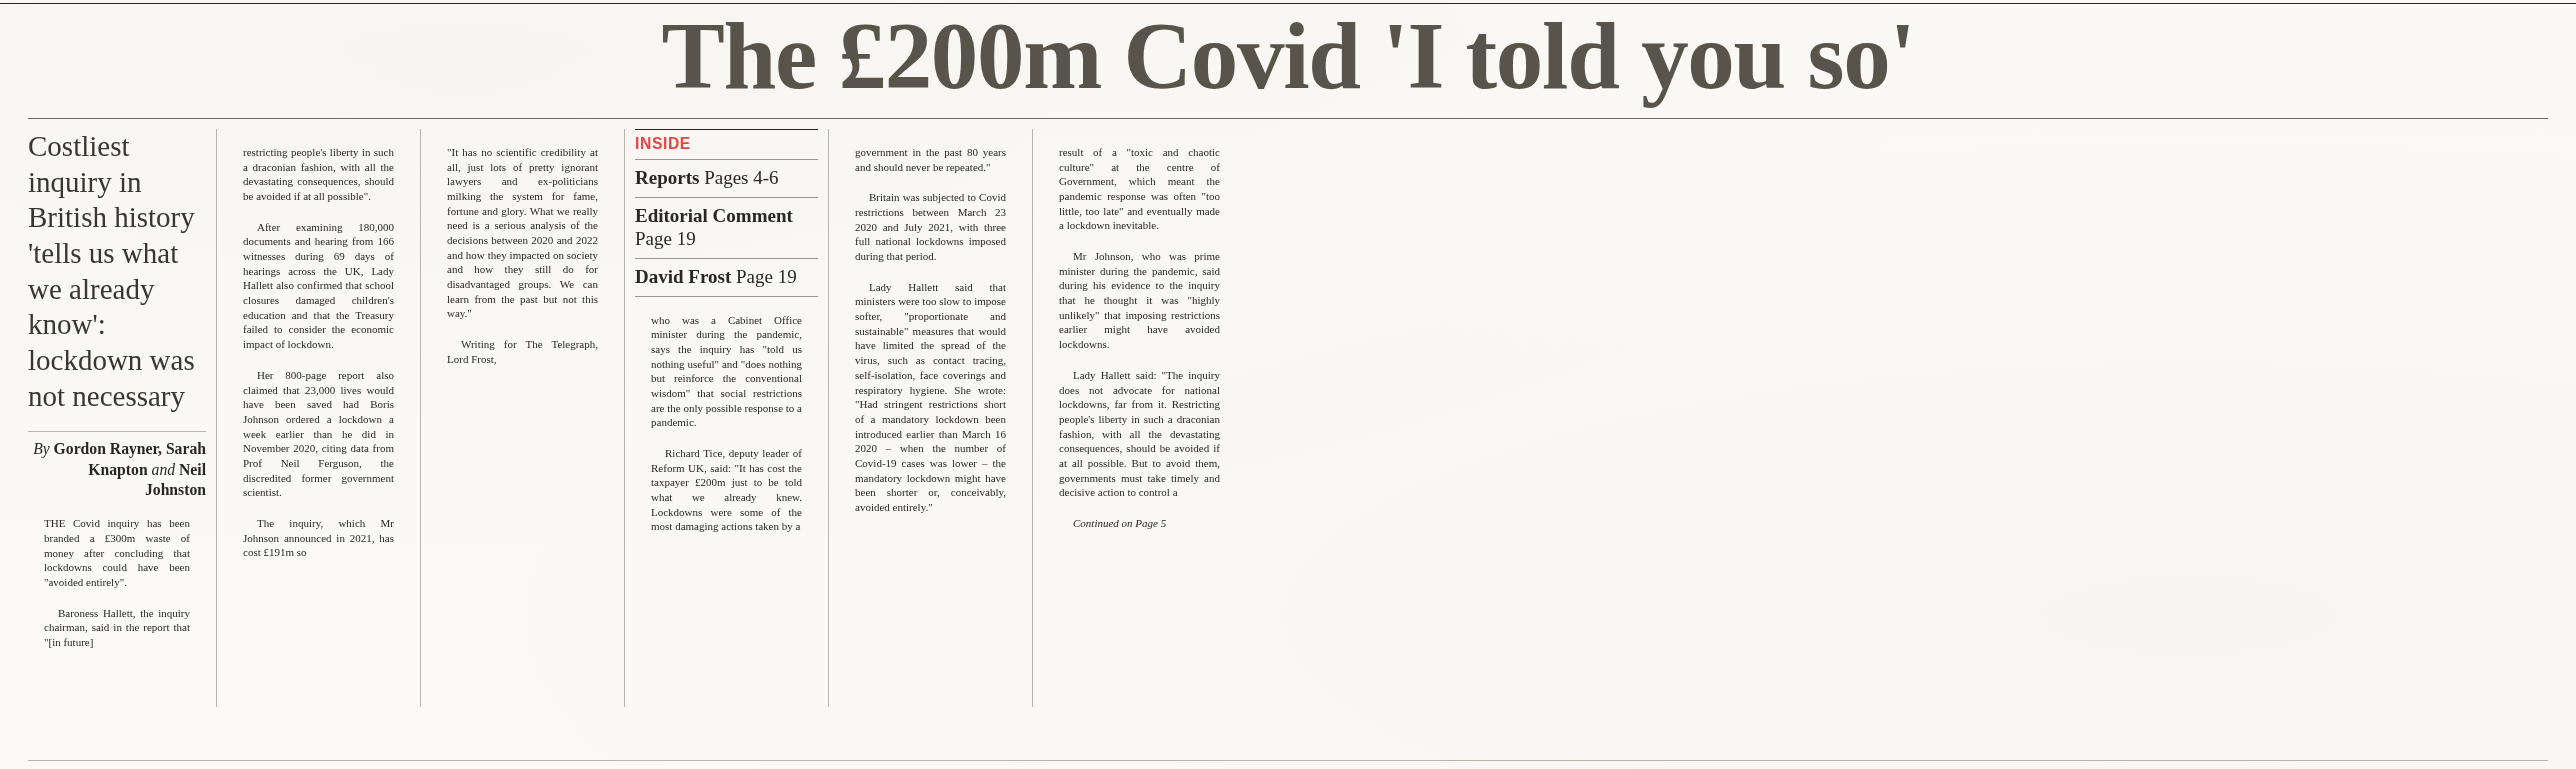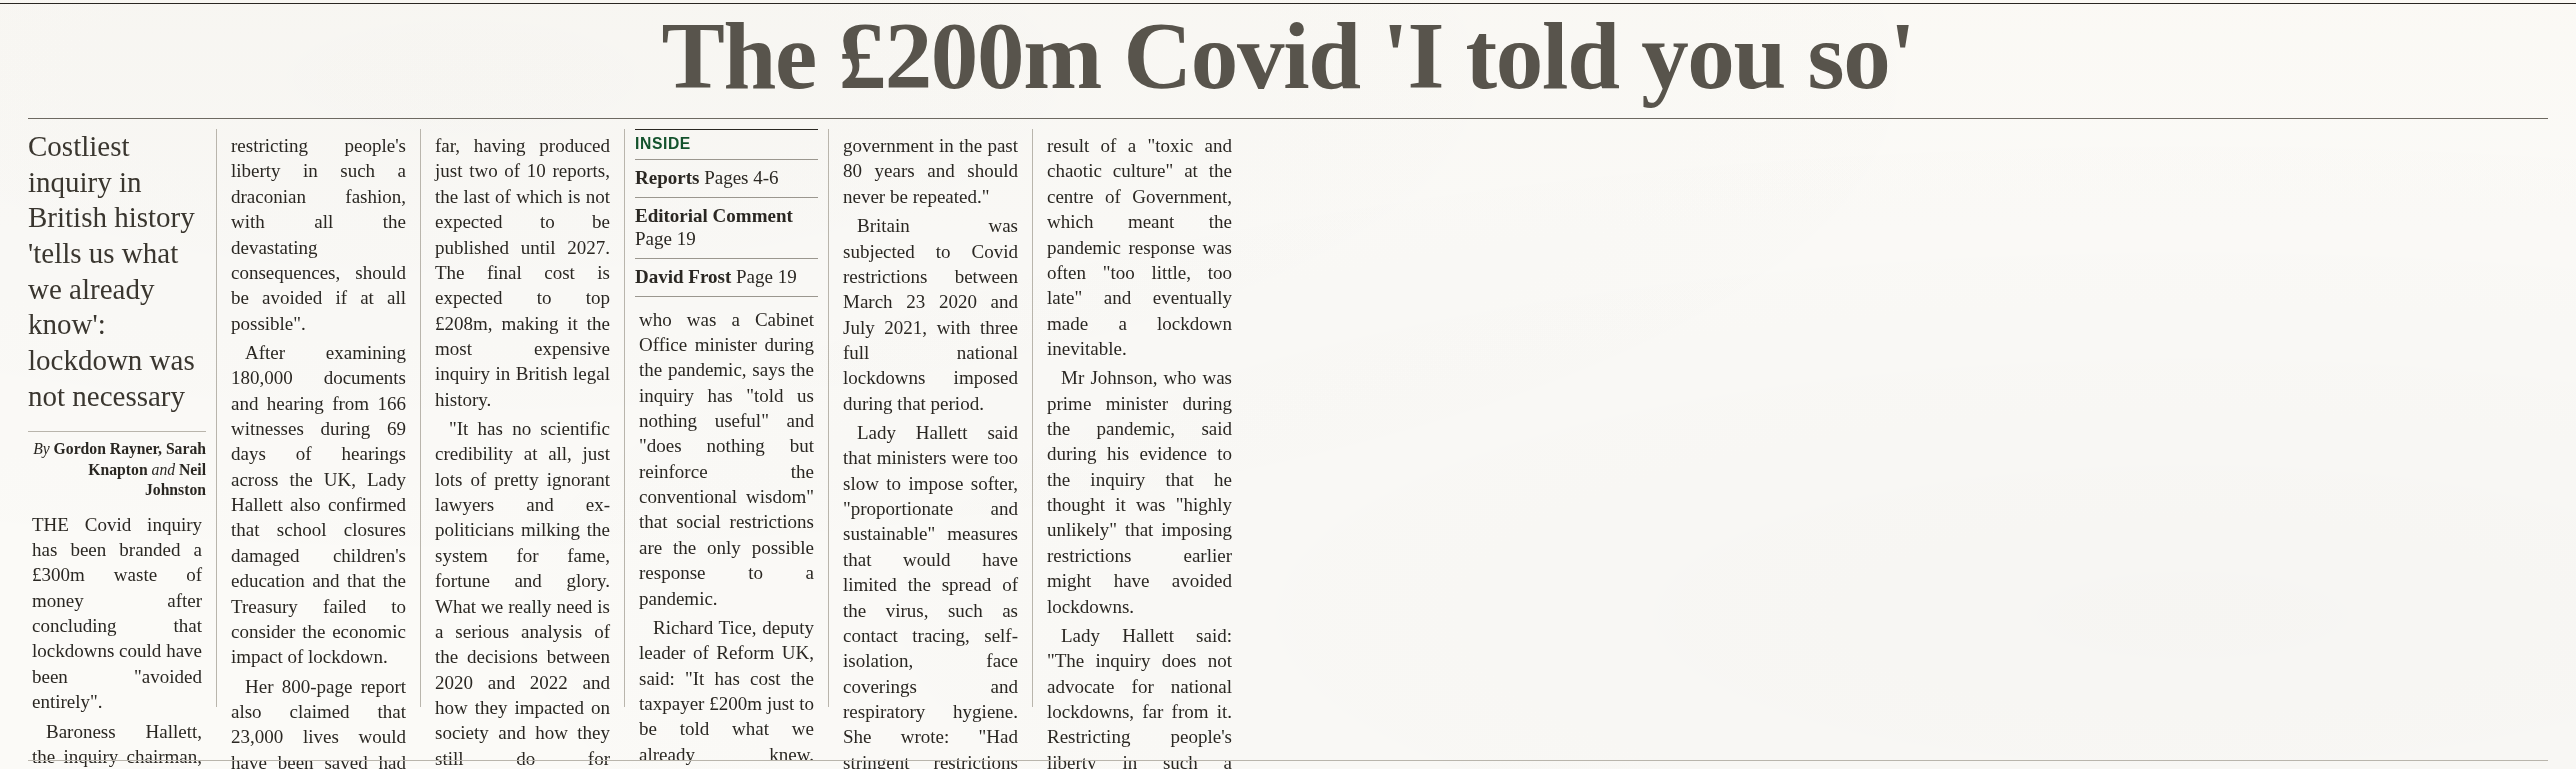--- a/index.html
+++ b/index.html
@@ -100,41 +100,41 @@
     border-top: 0.6px solid #b9b5ac;
     padding-top: 7.5px;
     margin: 0 0 11.3px 0;
     text-align: right;
   }
   .byline .ital { font-style: italic; font-weight: 400; }
   .byline .nm { font-style: normal; font-weight: 700; }
 
   p.body {
     font-family: "Liberation Serif", serif;
-    font-size: 19px;
+    font-size: 11px;
     line-height: 1.335;
     text-align: justify;
-    margin: 4px;
+    margin: 16px;
     text-indent: 0;
     hyphens: auto;
     -webkit-hyphens: auto;
   }
   p.body + p.body { text-indent: 14px; }
 
   .inside-box {
     border-top: 1.3px solid #2a2722;
     margin-bottom: 10px;
     padding-top: 5px;
   }
   .inside-label {
     font-family: "Liberation Sans", sans-serif;
     font-weight: 700;
     font-size: 15.7px;
     letter-spacing: 0.6px;
-    color: #14532d;
+    color: #ef4444;
     margin-bottom: 6.3px;
   }
   .inside-item {
     border-top: 0.6px solid #9b978f;
     padding: 7px 0 7px 0;
     font-family: "Liberation Serif", serif;
     font-size: 19px;
     line-height: 1.2;
   }
   .inside-item:last-child { border-bottom: 0.6px solid #9b978f; }
@@ -183,21 +183,20 @@
     </div>
 
     <div class="col col-2">
       <p class="body">restricting people's liberty in such a draconian fashion, with all the devastating consequences, should be avoided if at all possible".</p>
       <p class="body">After examining 180,000 documents and hearing from 166 witnesses during 69 days of hearings across the UK, Lady Hallett also confirmed that school closures damaged children's education and that the Treasury failed to consider the economic impact of lockdown.</p>
       <p class="body">Her 800-page report also claimed that 23,000 lives would have been saved had Boris Johnson ordered a lockdown a week earlier than he did in November 2020, citing data from Prof Neil Ferguson, the discredited former government scientist.</p>
       <p class="body">The inquiry, which Mr Johnson announced in 2021, has cost £191m so</p>
     </div>
 
     <div class="col col-3">
-      <p class="body">far, having produced just two of 10 reports, the last of which is not expected to be published until 2027. The final cost is expected to top £208m, making it the most expensive inquiry in British legal history.</p>
       <p class="body">"It has no scientific credibility at all, just lots of pretty ignorant lawyers and ex-politicians milking the system for fame, fortune and glory. What we really need is a serious analysis of the decisions between 2020 and 2022 and how they impacted on society and how they still do for disadvantaged groups. We can learn from the past but not this way."</p>
       <p class="body">Writing for The Telegraph, Lord Frost,</p>
     </div>
 
     <div class="col col-4">
       <div class="inside-box">
         <div class="inside-label">INSIDE</div>
         <div class="inside-item">
           <b>Reports</b>
           <span class="pg">Pages 4-6</span>

